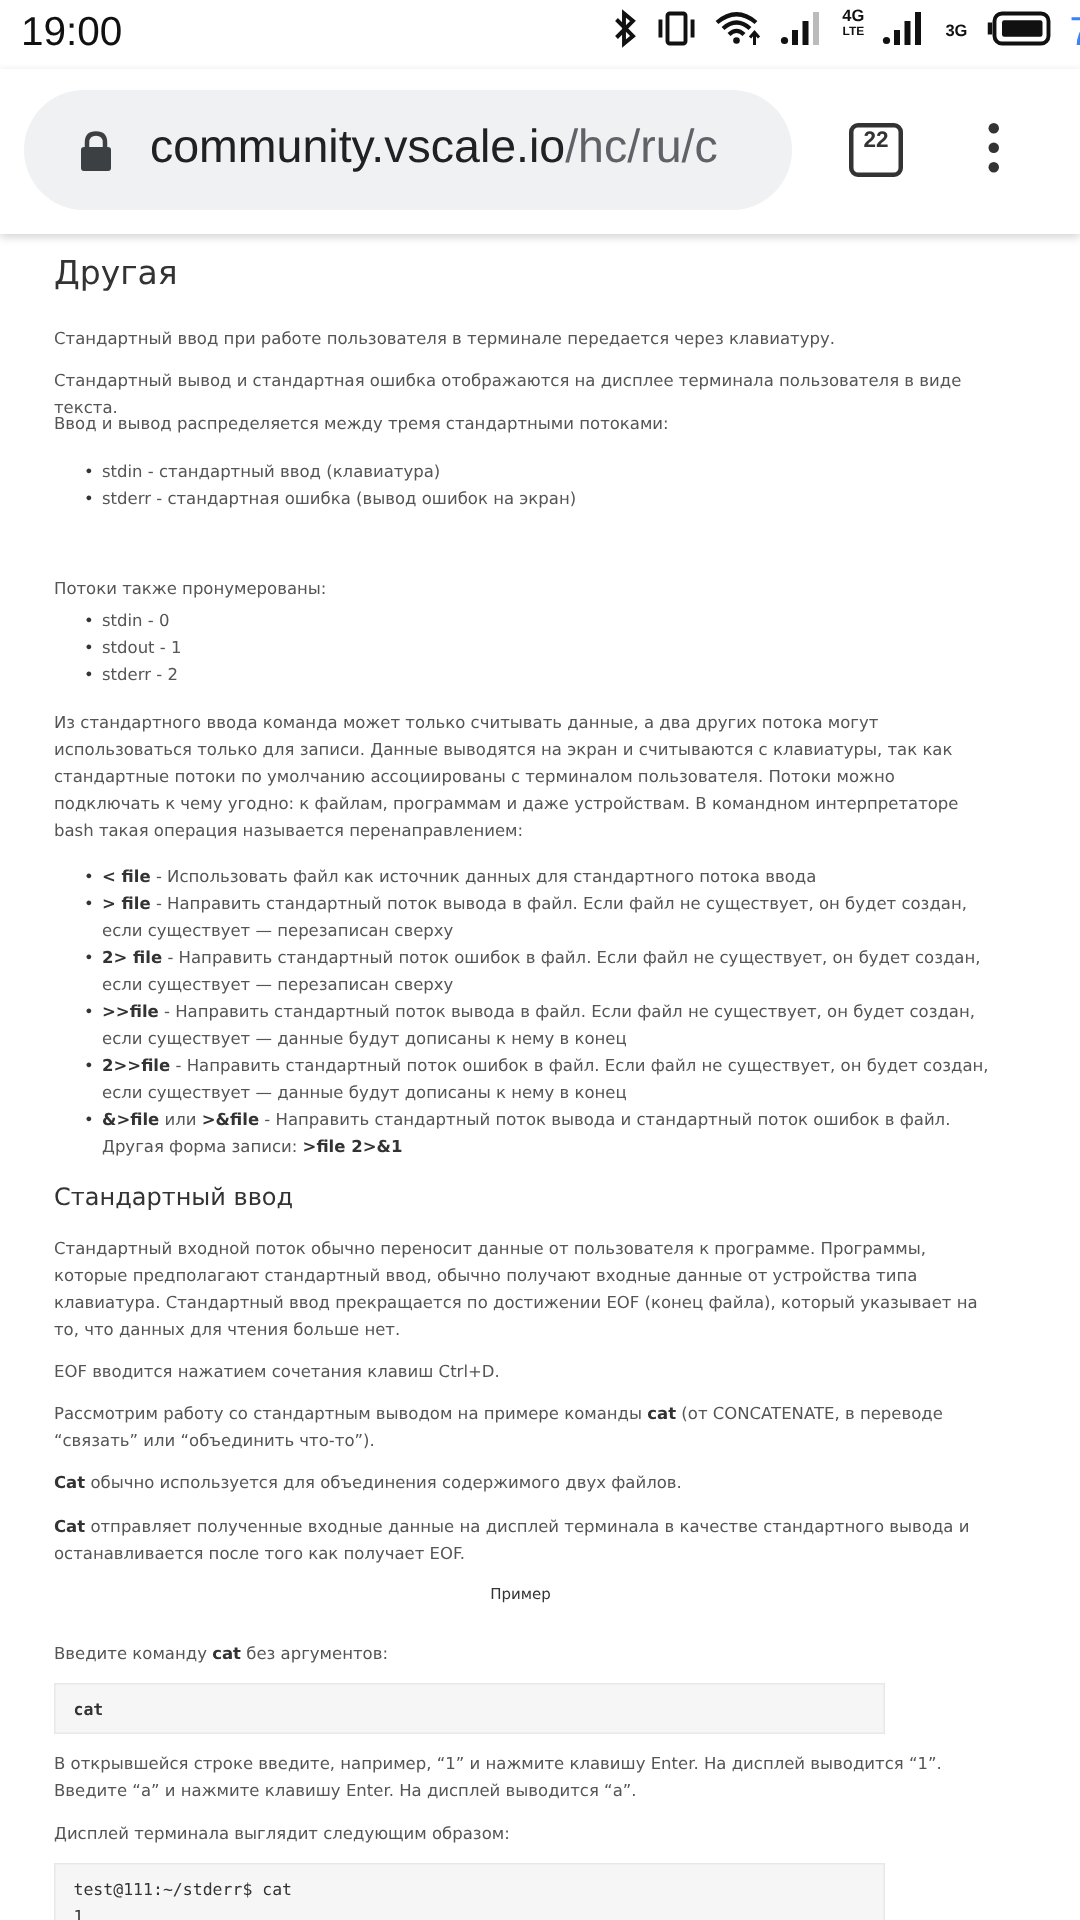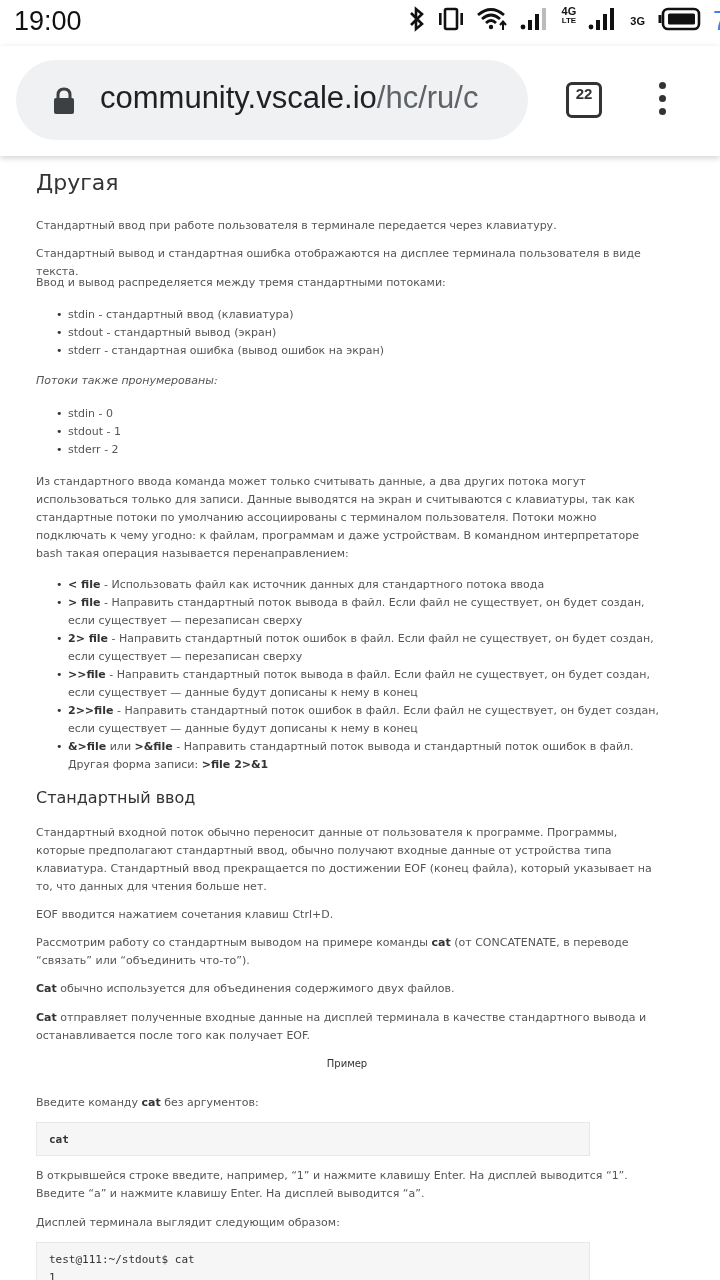--- a/index.html
+++ b/index.html
@@ -110,25 +110,24 @@
 
 <div class="content">
   <div class="h1">Другая</div>
 
   <div class="p" style="top:57px;">Стандартный ввод при работе пользователя в терминале передается через клавиатуру.</div>
   <div class="p" style="top:85px;">Стандартный вывод и стандартная ошибка отображаются на дисплее терминала пользователя в виде текста.</div>
   <div class="p" style="top:114px;">Ввод и вывод распределяется между тремя стандартными потоками:</div>
 
   <ul class="list" style="top:146px;">
     <li>stdin - стандартный ввод (клавиатура)</li>
-    <li>stdout - стандартный вывод (экран)</li>
     <li>stderr - стандартная ошибка (вывод ошибок на экран)</li>
   </ul>
 
-  <div class="p" style="top:212px;font-style:italic;">Потоки также пронумерованы:</div>
+  <div class="p" style="top:224px;">Потоки также пронумерованы:</div>
 
   <ul class="list" style="top:245px;">
     <li>stdin - 0</li>
     <li>stdout - 1</li>
     <li>stderr - 2</li>
   </ul>
 
   <div class="p" style="top:313px;">Из стандартного ввода команда может только считывать данные, а два других потока могут использоваться только для записи. Данные выводятся на экран и считываются с клавиатуры, так как стандартные потоки по умолчанию ассоциированы с терминалом пользователя. Потоки можно подключать к чему угодно: к файлам, программам и даже устройствам. В командном интерпретаторе bash такая операция называется перенаправлением:</div>
 
   <ul class="list" style="top:416px;">
@@ -151,16 +150,16 @@
   <div class="h3c" style="top:898px;">Пример</div>
 
   <div class="p" style="top:934px;"><span>Введите команду </span><b>cat</b><span> без аргументов:</span></div>
 
   <div class="code" style="top:962px;height:34px;line-height:34px;font-weight:bold;">cat</div>
 
   <div class="p" style="top:1007px;">В открывшейся строке введите, например, “1” и нажмите клавишу Enter. На дисплей выводится “1”. Введите “a” и нажмите клавишу Enter. На дисплей выводится “a”.</div>
   <div class="p" style="top:1054px;">Дисплей терминала выглядит следующим образом:</div>
 
   <div class="code" style="top:1082px;height:60px;padding-top:8px;line-height:18px;">
-    <div>test@111:~/stdout$ cat</div>
+    <div>test@111:~/stderr$ cat</div>
     <div>1</div>
   </div>
 </div>
 
 </body></html>

